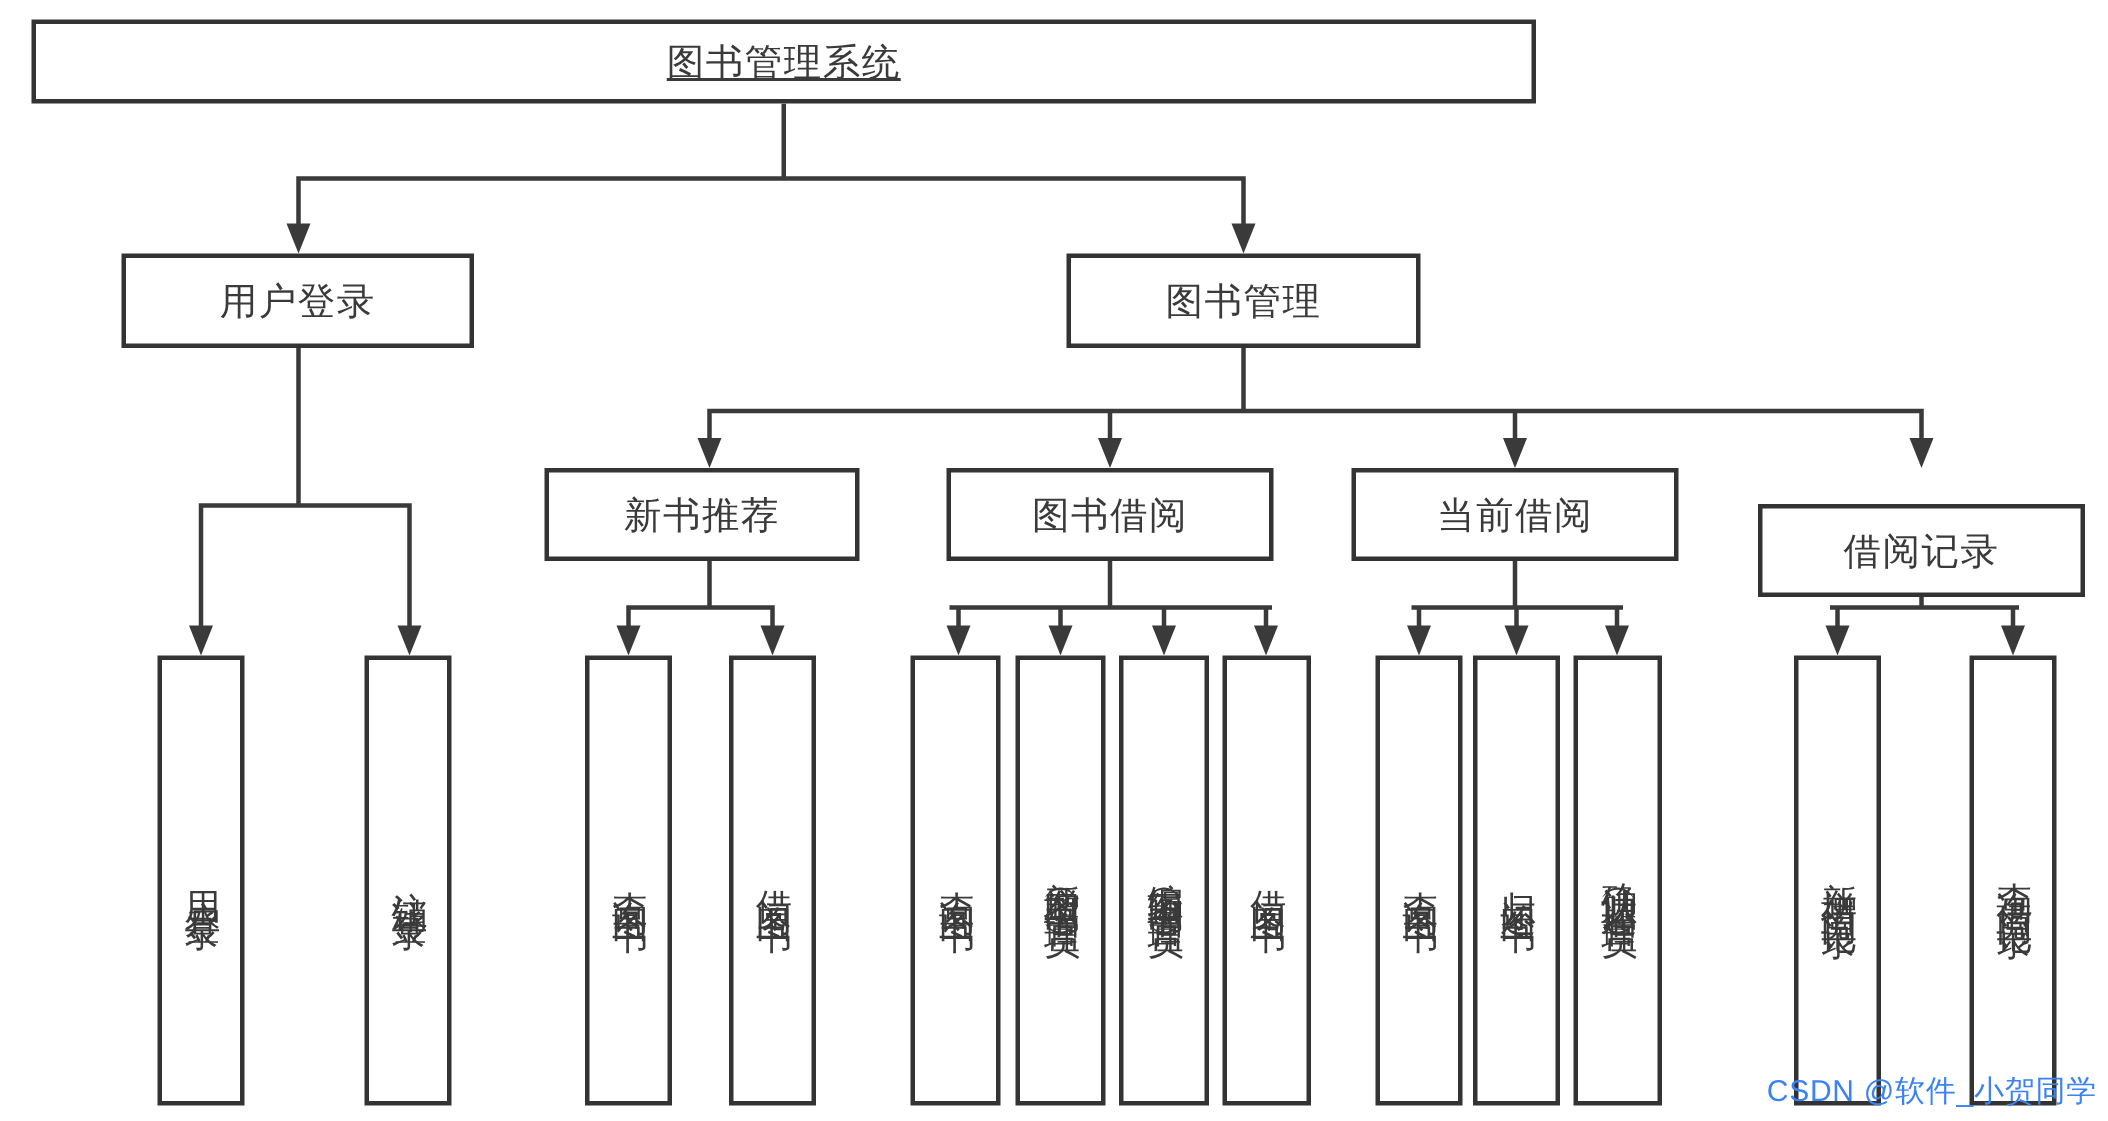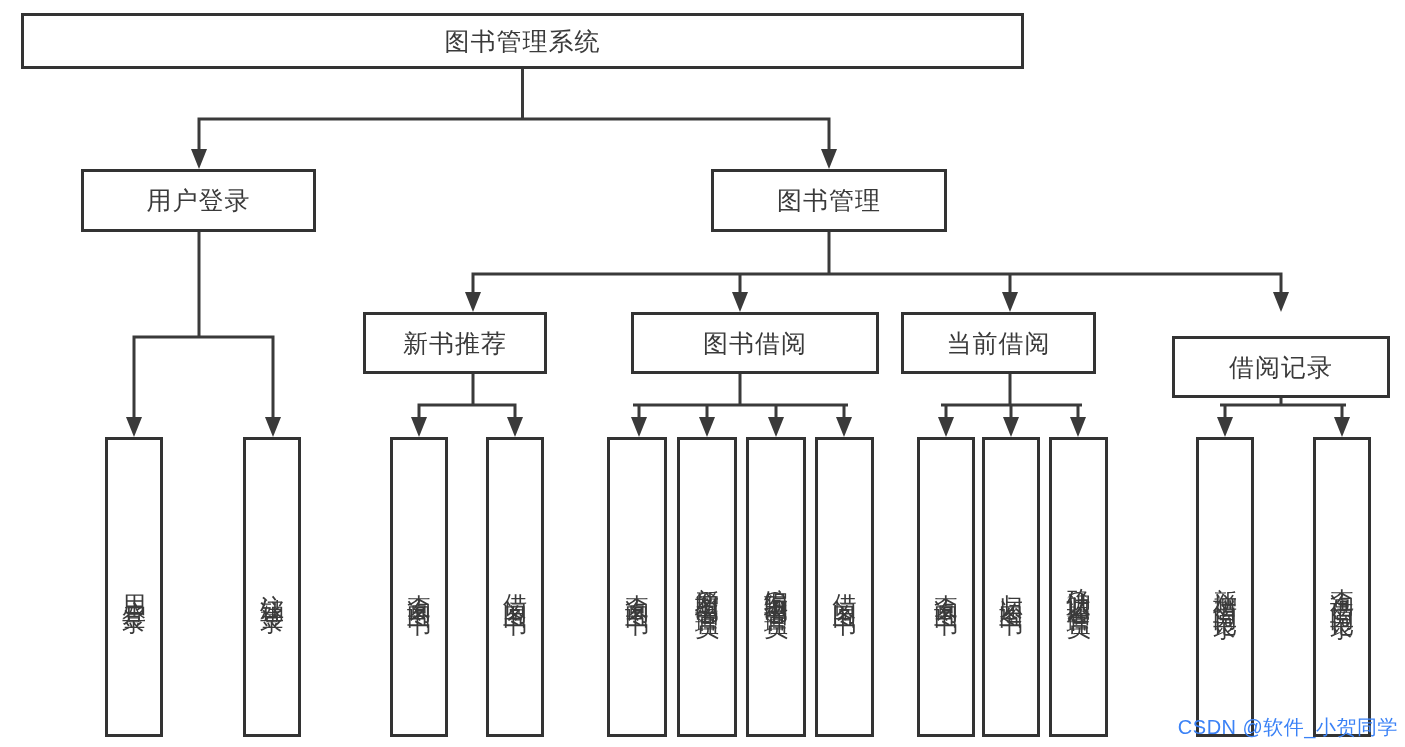--- a/index.html
+++ b/index.html
@@ -90,28 +90,28 @@
       <polygon points="768,417 784,417 776,437"></polygon>
       <polygon points="836,417 852,417 844,437"></polygon>
       <polygon points="938,417 954,417 946,437"></polygon>
       <polygon points="1003,417 1019,417 1011,437"></polygon>
       <polygon points="1070,417 1086,417 1078,437"></polygon>
       <polygon points="1217,417 1233,417 1225,437"></polygon>
       <polygon points="1334,417 1350,417 1342,437"></polygon>
     </g>
   </svg>
 
-  <div class="node h-node" style="left:21px; top:13px; width:1003px; height:56px;">图书管理系统</div>
+  <div class="node h-node" style="left:21px; top:13px; width:1003px; height:56px;text-decoration:underline;">图书管理系统</div>
 
   <div class="node h-node" style="left:81px; top:169px; width:235px; height:63px;">用户登录</div>
   <div class="node h-node" style="left:711px; top:169px; width:236px; height:63px;text-align:center;">图书管理</div>
 
-  <div class="node h-node" style="left:363px; top:312px; width:184px; height:62px;">新书推荐</div>
-  <div class="node h-node" style="left:631px; top:312px; width:248px; height:62px;">图书借阅</div>
-  <div class="node h-node" style="left:901px; top:312px; width:195px; height:62px;">当前借阅</div>
+  <div class="node h-node" style="left:363px; top:312px; width:210px; height:62px;">新书推荐</div>
+  <div class="node h-node" style="left:631px; top:312px; width:218px; height:62px;">图书借阅</div>
+  <div class="node h-node" style="left:901px; top:312px; width:218px; height:62px;">当前借阅</div>
   <div class="node h-node" style="left:1172px; top:312px; width:218px; height:62px;margin-top:24px;">借阅记录</div>
 
   <div class="node v-node" style="left:105px; top:437px; width:58px; height:300px;">用户登录</div>
   <div class="node v-node" style="left:243px; top:437px; width:58px; height:300px;">注销登录</div>
 
   <div class="node v-node" style="left:390px; top:437px; width:58px; height:300px;">查询图书</div>
   <div class="node v-node" style="left:486px; top:437px; width:58px; height:300px;">借阅图书</div>
 
   <div class="node v-node" style="left:607px; top:437px; width:60px; height:300px;">查询图书</div>
   <div class="node v-node tight" style="left:677px; top:437px; width:60px; height:300px;">新增图书（管理员）</div>

